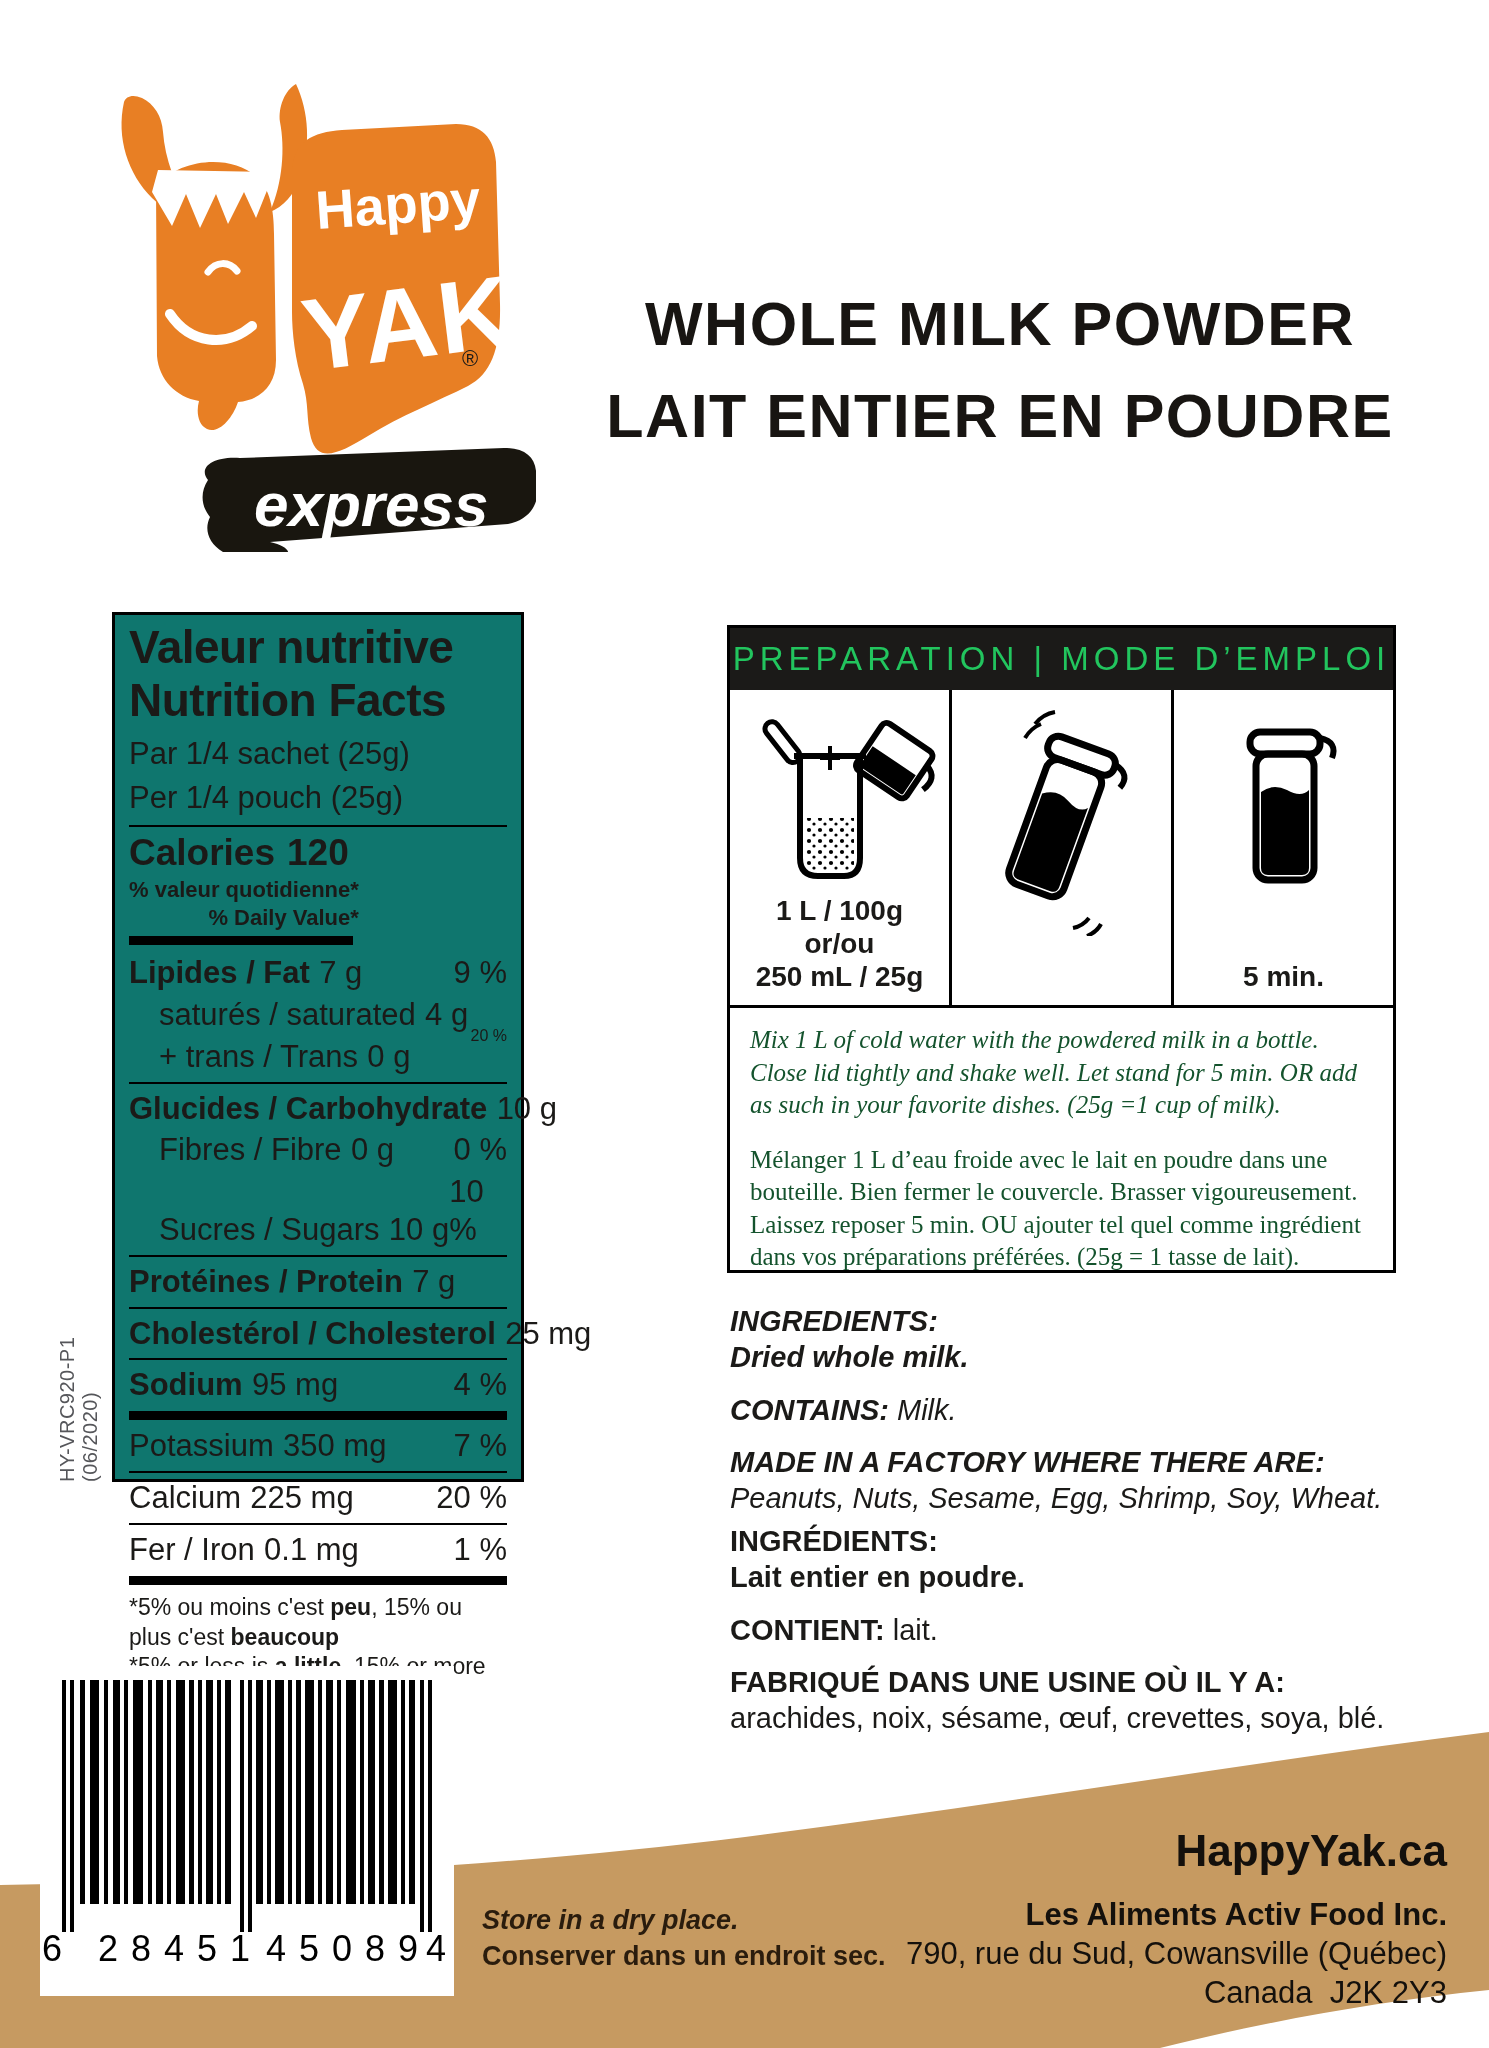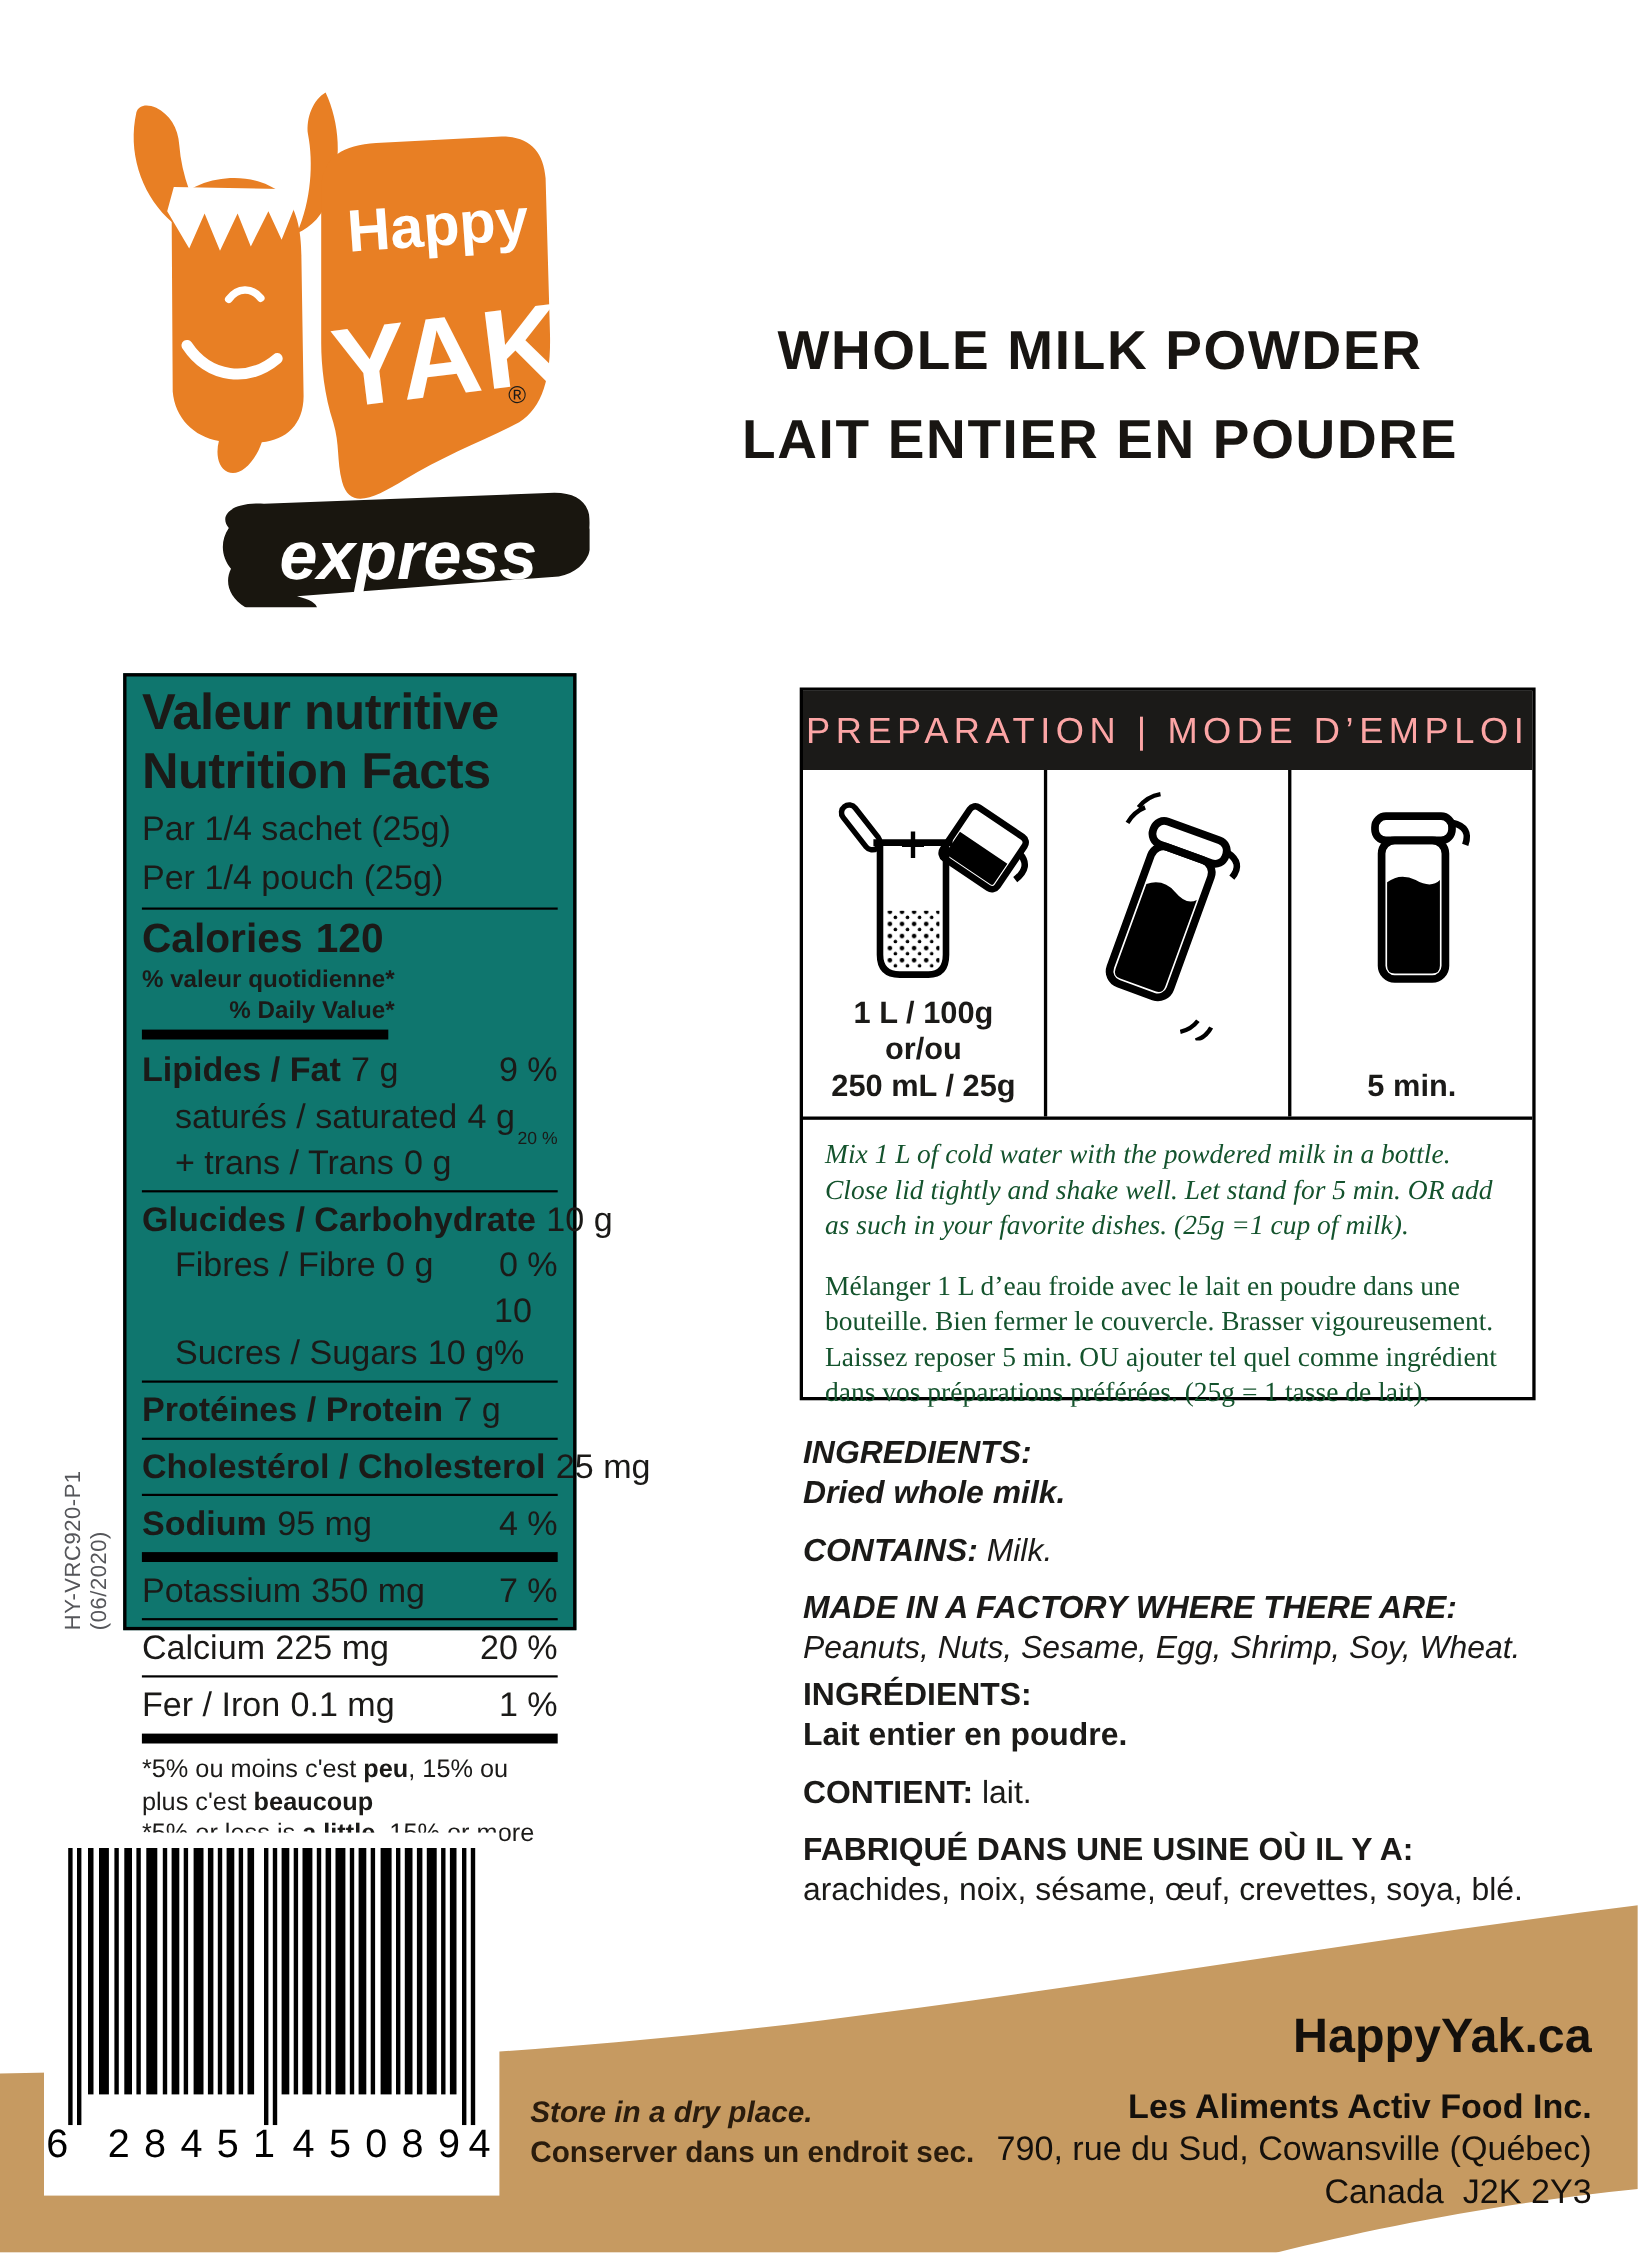--- a/index.html
+++ b/index.html
@@ -4,21 +4,21 @@
 <style>
   html,body{margin:0;padding:0;background:#ffffff;}
   .page{
     position:relative;width:1489px;height:2048px;background:#fff;
     font-family:"Liberation Sans", sans-serif;color:#1b1a18;overflow:hidden;
   }
   
   .logo{position:absolute;left:58px;top:74px;width:478px;height:478px;}
   
   .title-block{position:absolute;left:520px;top:292px;width:960px;text-align:center;}
-  .title-line{font-size:50px;font-weight:bold;letter-spacing:1.5px;color:#181512;line-height:1.05;}
+  .title-line{font-size:61px;font-weight:bold;letter-spacing:1.5px;color:#181512;line-height:1.05;}
   .title-line.second{margin-top:28px;}
   
   .nft{
     position:absolute;left:112px;top:612px;width:412px;height:870px;
     border:3px solid #000;box-sizing:border-box;background:#0f766e;
     padding:6px 14px 8px 14px;
   }
   .nft-title{font-size:46px;font-weight:bold;line-height:1.16;letter-spacing:-0.5px;}
   .serving{font-size:31px;line-height:1.2;margin-top:7px;}
   .rule{border-top:2px solid #000;margin:9px 0 5px 0;}
@@ -42,21 +42,21 @@
     position:absolute;left:56px;top:1282px;height:200px;
     writing-mode:vertical-rl;transform:rotate(180deg);
     font-size:20px;color:#55565a;letter-spacing:0.5px;
   }
   
   .prep{
     position:absolute;left:727px;top:625px;width:669px;height:648px;
     border:3px solid #000;box-sizing:border-box;background:#fff;
   }
   .prep-header{
-    height:72px;background:#1b1a18;color:#fca5a5;display:flex;align-items:center;justify-content:center;
+    height:62px;background:#1b1a18;color:#22c55e;display:flex;align-items:center;justify-content:center;
     font-size:33px;font-weight:400;letter-spacing:5px;
   }
   .steps{display:flex;height:318px;border-bottom:3px solid #000;box-sizing:border-box;}
   .step{flex:1;display:flex;flex-direction:column;align-items:center;justify-content:space-between;padding:16px 4px 12px 4px;box-sizing:border-box;}
   .step.mid{border-left:3px solid #000;border-right:3px solid #000;}
   .step-caption{font-size:28px;font-weight:bold;text-align:center;line-height:1.18;}
   .prep-paras{padding:16px 18px 0 20px;}
   .para{font-size:25px;line-height:1.3;color:#14532d;font-family:Liberation Serif, serif;}
   .para.en{font-style:italic;}
   .para.fr{margin-top:22px;}

